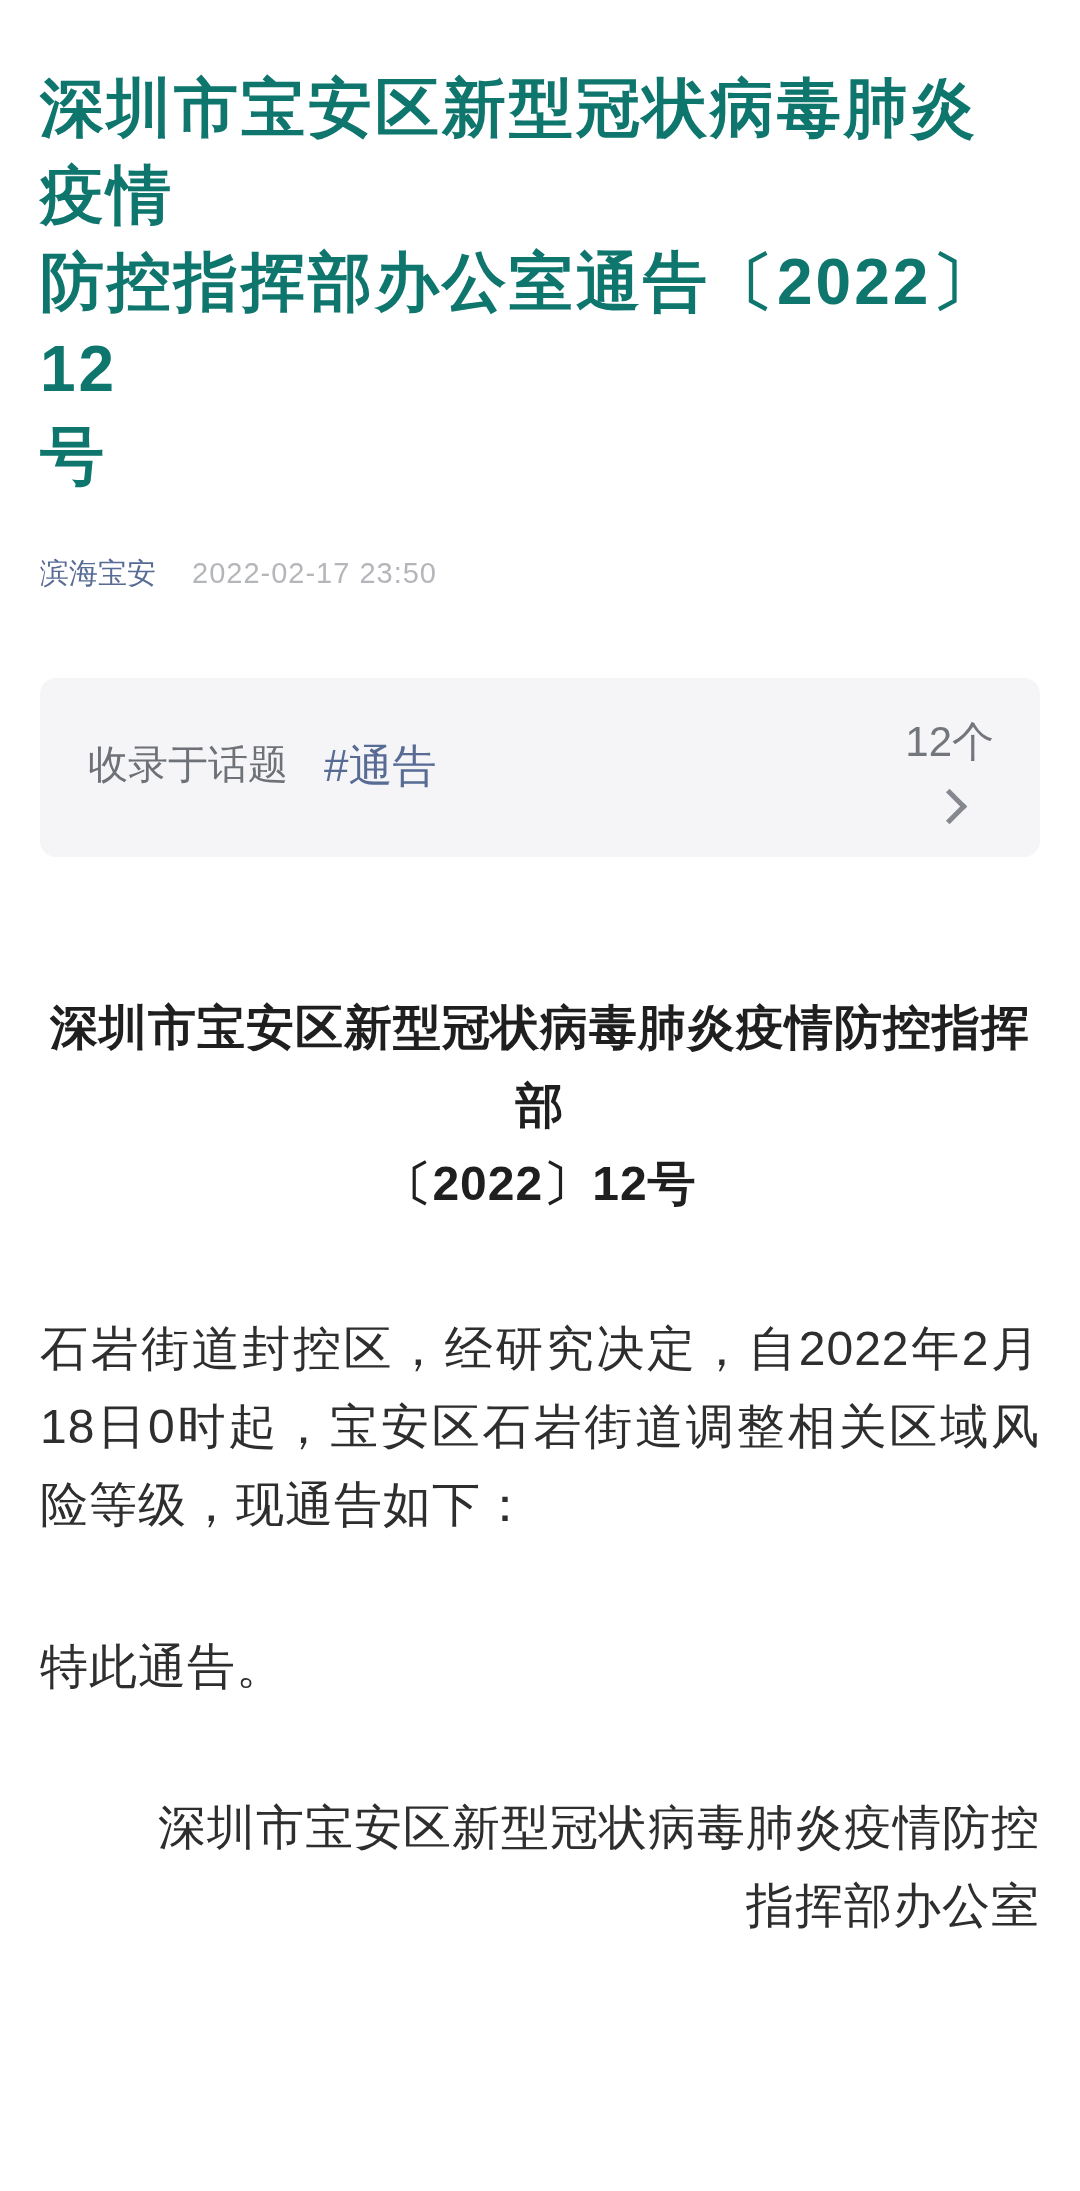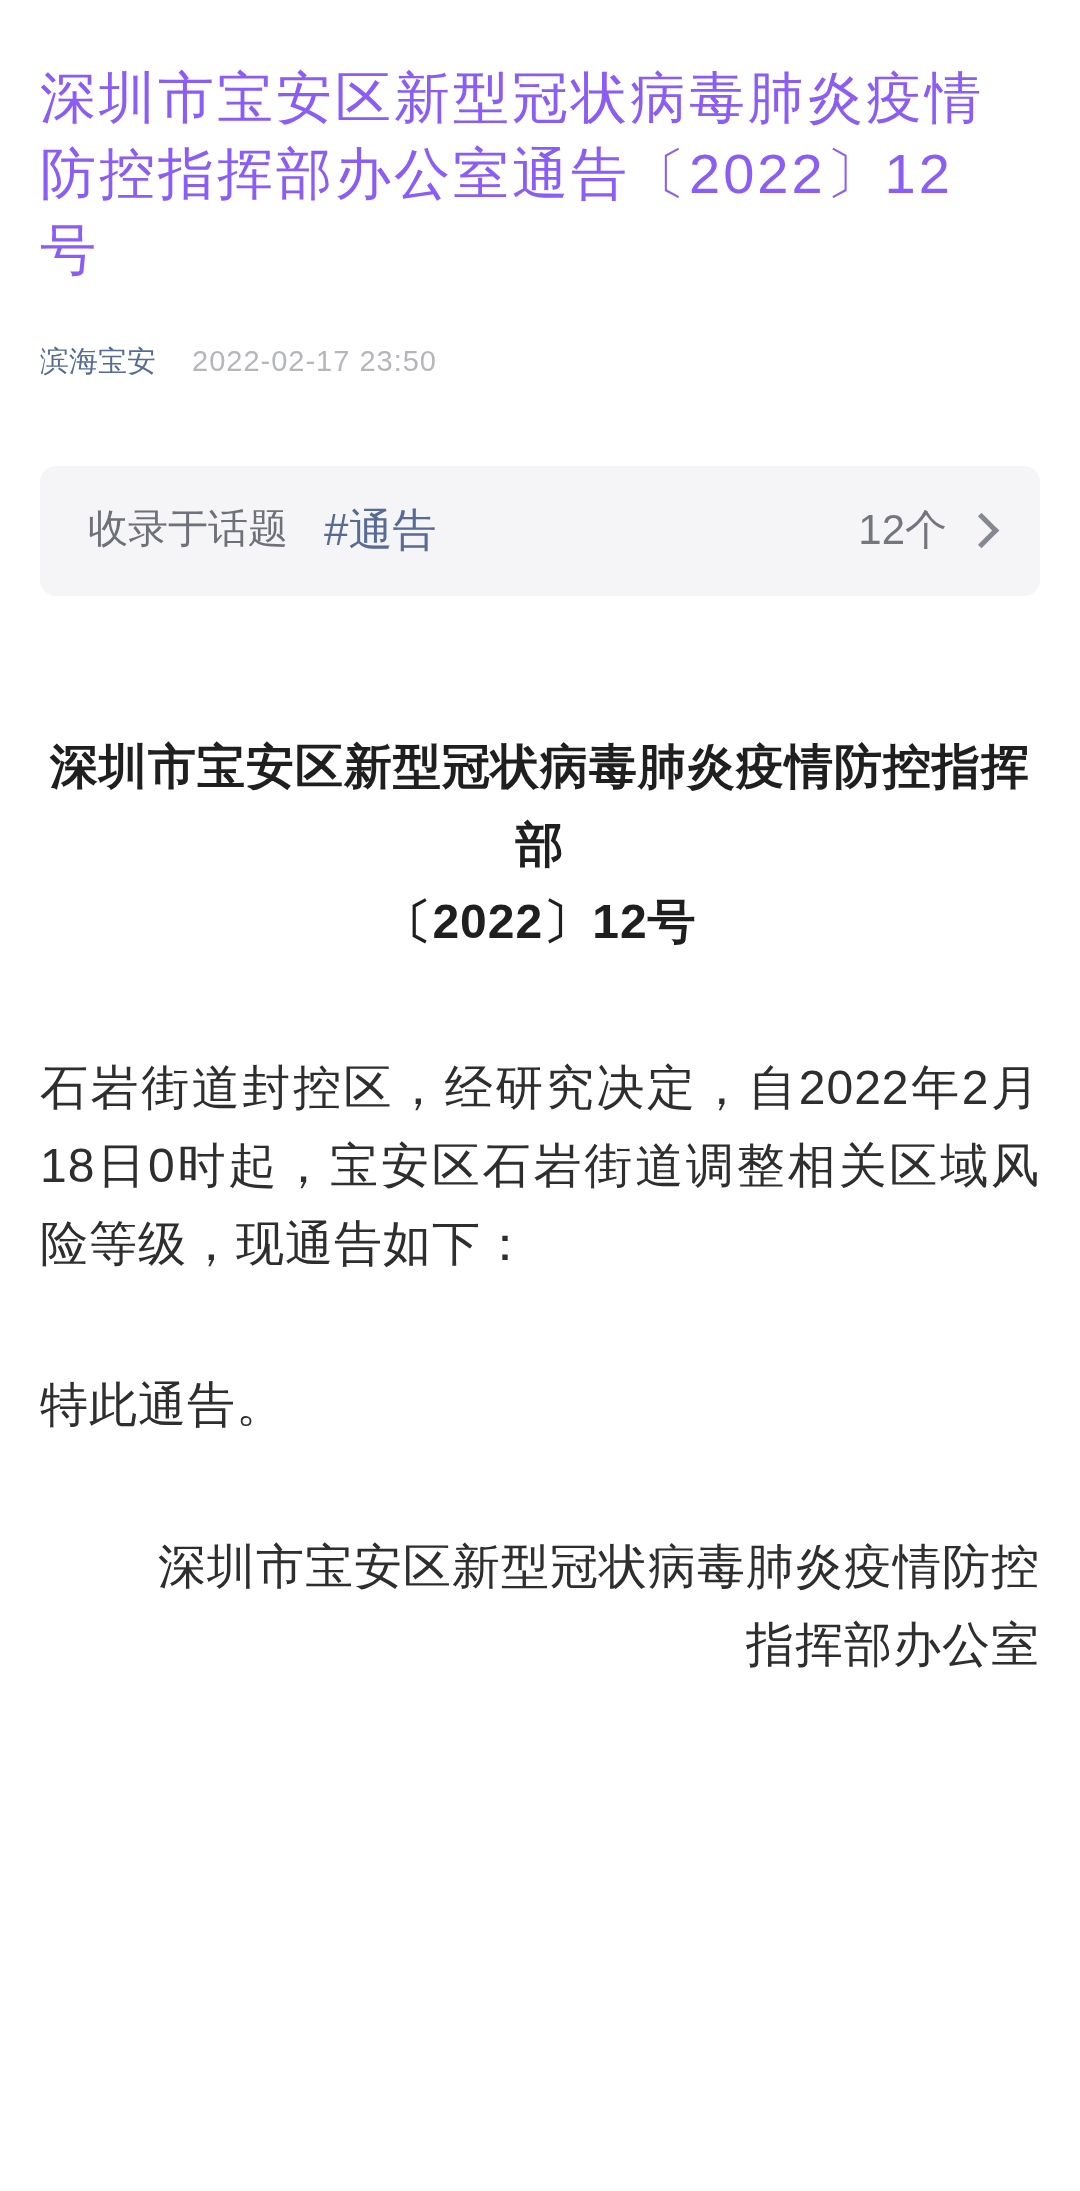--- a/index.html
+++ b/index.html
@@ -9,25 +9,25 @@
     background: #ffffff;
     overflow: hidden;
     font-family: "Liberation Sans", sans-serif;
     color: #2e2e2e;
     -webkit-font-smoothing: antialiased;
   }
   .page { padding: 22px 40px 0 40px; box-sizing: border-box; }
 
   
   .title {
-    font-size: 56px;
+    font-size: 64px;
     line-height: 1.36;
-    font-weight: 400;
+    font-weight: 700;
     letter-spacing: 3px;
-    color: #8b5cf6;
+    color: #0f766e;
   }
   .title .line { display: block; }
 
   
   .meta {
     margin-top: 54px;
     display: flex;
     align-items: baseline;
     gap: 36px;
     font-size: 29px;
@@ -42,21 +42,21 @@
     border-radius: 16px;
     padding: 36px 46px 38px 48px;
     display: flex;
     justify-content: space-between;
     align-items: center;
     cursor: pointer;
   }
   .topic-left { display: flex; flex-direction: row; gap: 36px; }
   .topic-label { font-size: 40px; line-height: 1.15; color: #6e7278; }
   .topic-tag   { font-size: 44px; line-height: 1.15; color: #576b95; }
-  .topic-right { display: flex; align-items: center; gap: 22px; }
+  .topic-right { display: flex; align-items: center; gap: 22px; flex-direction: column; }
   .topic-count { font-size: 42px; color: #73767c; }
   .chevron {
     width: 20px; height: 20px;
     border-top: 5px solid #85888e;
     border-right: 5px solid #85888e;
     transform: rotate(45deg);
     margin-top: 2px;
   }
 
   

